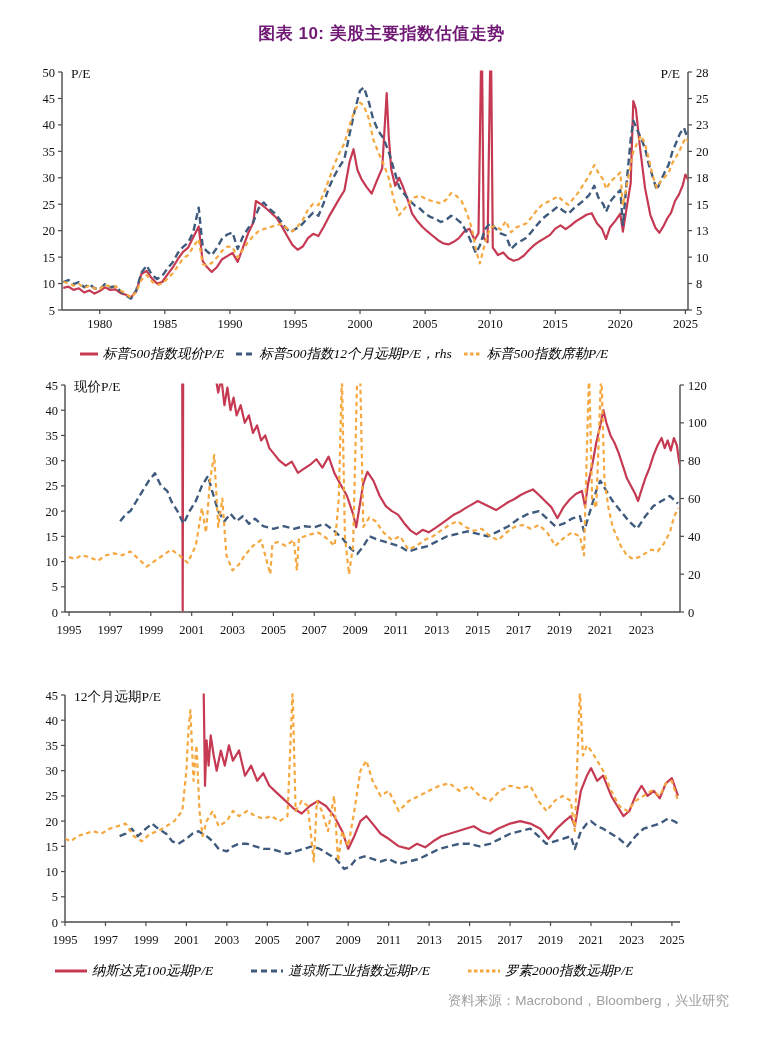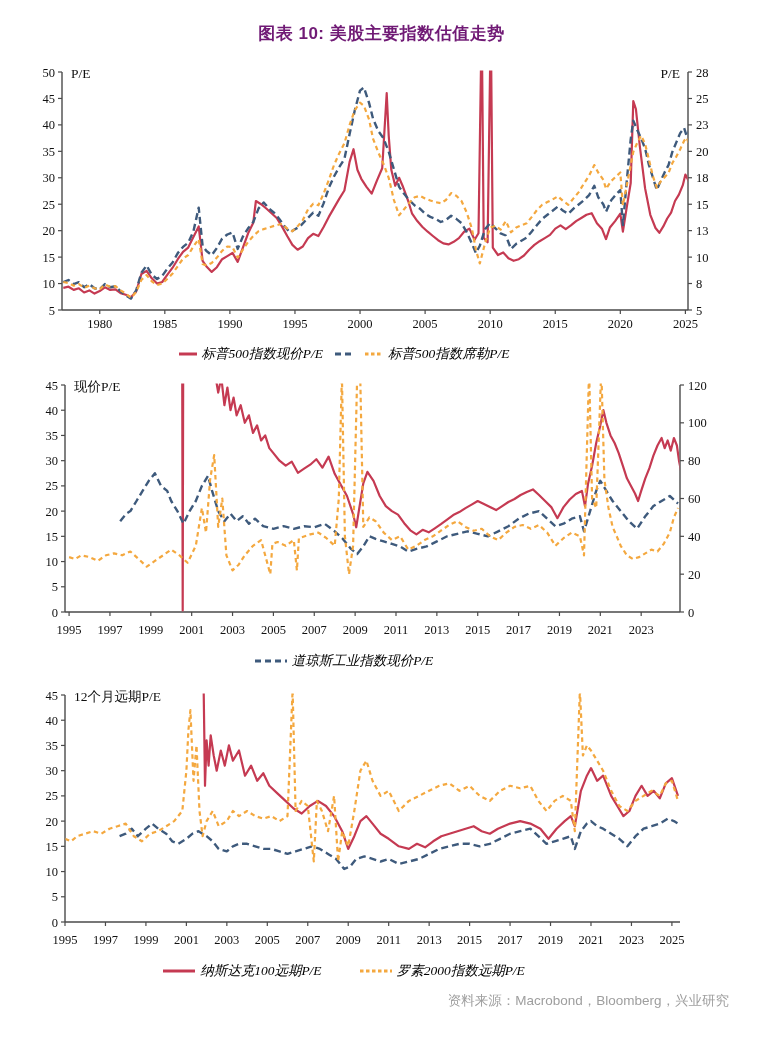--- a/index.html
+++ b/index.html
@@ -100,20 +100,21 @@
       <span class="legend-item">
         <svg width="18" height="10">
           <line x1="0" y1="5" x2="18" y2="5" stroke="#c53a52" stroke-width="3"></line>
         </svg>
         <span class="legend-label">标普500指数现价P/E</span>
       </span>
       <span class="legend-item">
         <svg width="18" height="10">
           <line x1="0" y1="5" x2="18" y2="5" stroke="#3e5a7c" stroke-width="3" stroke-dasharray="6 4"></line>
         </svg>
+        <span class="legend-label">标普500指数12个月远期P/E，rhs</span>
       </span>
       <span class="legend-item">
         <svg width="18" height="10">
           <line x1="0" y1="5" x2="18" y2="5" stroke="#f4a83f" stroke-width="3" stroke-dasharray="3.5 2.5"></line>
         </svg>
         <span class="legend-label">标普500指数席勒P/E</span>
       </span>
     </div>
 
   <svg class="chart" width="763" height="270" style="top:376px">
@@ -188,26 +189,20 @@
       <line x1="600.3156146179388" y1="236" x2="600.3156146179388" y2="240" stroke="#4a4a4a" stroke-width="1.2"></line>
       <text x="600.3156146179388" y="258" text-anchor="middle" font-size="12.5" fill="#111111" font-family="&quot;Liberation Serif&quot;, serif">2021</text>
       <line x1="641.1794019933538" y1="236" x2="641.1794019933538" y2="240" stroke="#4a4a4a" stroke-width="1.2"></line>
       <text x="641.1794019933538" y="258" text-anchor="middle" font-size="12.5" fill="#111111" font-family="&quot;Liberation Serif&quot;, serif">2023</text>
       <text x="74" y="15" text-anchor="start" font-size="13.5" fill="#111111" font-family="&quot;Liberation Serif&quot;, serif">现价P/E</text>
       <path d="M181.5 -369.3L182.7 234.5L183.9 -369.3L189.6 -318.9L197.8 -243.2L206.0 -142.3L212.1 -56.6L215.2 -1.1L218.2 16.6L221.3 1.4L224.4 29.2L227.4 11.5L230.5 34.2L233.6 21.6L236.6 39.3L240.7 29.2L244.8 46.8L248.9 39.3L253.0 56.9L257.1 49.4L261.1 64.5L265.2 59.4L269.3 72.1L273.4 77.1L279.5 84.7L285.7 89.7L291.8 85.7L297.9 96.8L304.1 92.7L310.2 88.7L316.3 83.2L322.4 91.7L328.6 80.6L334.7 97.8L340.8 108.9L347.0 120.0L353.1 138.1L356.2 151.3L359.2 132.6L363.3 107.4L367.4 95.8L373.5 104.8L379.7 120.0L385.8 130.1L391.9 135.1L398.0 138.6L404.2 147.2L410.3 154.3L416.4 158.3L422.6 153.8L428.7 156.3L434.8 152.3L440.9 148.2L447.1 143.7L453.2 139.1L459.3 136.1L465.5 132.1L471.6 128.6L477.7 125.0L483.9 128.0L490.0 131.1L496.1 134.1L502.2 130.1L508.4 126.0L514.5 123.0L520.6 119.0L526.8 115.9L532.9 113.4L539.0 119.0L545.1 125.0L551.3 131.1L557.4 142.2L563.5 131.1L569.7 123.5L575.8 118.0L581.9 114.9L585.0 130.1L588.1 107.4L592.1 89.7L596.2 67.0L600.3 49.4L603.4 34.2L606.4 46.8L610.5 59.4L614.6 67.0L618.7 77.1L622.8 89.7L626.9 102.3L631.0 109.9L635.0 117.5L638.1 125.0L641.2 114.9L645.3 102.3L649.4 92.2L653.4 79.6L657.5 69.5L661.6 62.0L664.7 72.1L667.7 64.5L670.8 74.6L673.9 62.0L676.9 69.5L679.0 84.7L681.0 94.8" fill="none" stroke="#c53a52" stroke-width="2.2" stroke-linejoin="round" stroke-dasharray="none" clip-path="url(#chart2-clip)"></path>
       <path d="M120.2 145.2L126.3 137.6L130.4 135.1L136.5 125.0L142.6 114.9L148.8 104.8L154.9 97.3L161.0 109.9L167.2 114.9L171.2 125.0L177.4 135.1L183.5 147.7L189.6 135.1L195.8 125.0L201.9 109.9L208.0 99.8L212.1 114.9L218.2 135.1L224.4 145.2L230.5 137.6L236.6 145.2L242.8 140.2L248.9 147.7L255.0 142.7L263.2 150.2L273.4 152.8L283.6 150.2L293.8 152.8L304.1 150.2L314.3 151.3L324.5 147.7L334.7 155.3L342.9 162.9L351.0 172.9L357.2 178.0L363.3 170.4L369.4 160.3L375.6 162.9L383.7 165.4L391.9 167.9L400.1 170.4L408.3 175.5L416.4 172.9L426.6 170.4L436.9 165.4L447.1 160.3L457.3 157.8L467.5 155.3L477.7 157.8L487.9 160.3L498.2 155.3L508.4 150.2L518.6 142.7L528.8 137.6L539.0 135.1L547.2 142.7L555.4 150.2L563.5 147.7L571.7 142.7L579.9 140.2L584.0 155.3L590.1 135.1L596.2 114.9L600.3 104.8L606.4 114.9L612.6 125.0L620.7 135.1L628.9 145.2L637.1 152.8L645.3 140.2L653.4 130.1L661.6 125.0L669.8 120.0L678.0 127.5" fill="none" stroke="#3e5a7c" stroke-width="2.4" stroke-linejoin="round" stroke-dasharray="7 4" clip-path="url(#chart2-clip)"></path>
       <path d="M69.1 181.1L75.2 183.0L81.3 179.3L89.5 181.1L97.7 184.9L105.9 179.3L114.0 177.4L122.2 179.3L130.4 175.5L138.6 183.0L146.7 190.6L154.9 184.9L163.1 179.3L171.2 173.6L179.4 179.3L187.6 186.8L195.8 169.8L201.9 132.0L206.0 156.6L210.1 103.6L214.2 79.0L218.2 150.9L222.3 122.5L226.4 179.3L232.5 194.4L238.7 188.7L244.8 179.3L253.0 169.8L261.1 164.1L270.3 198.2L272.4 167.9L277.5 166.0L285.7 169.8L293.8 164.1L296.9 194.4L298.9 162.2L310.2 158.4L318.4 156.6L326.5 162.2L334.7 169.8L338.8 122.5L341.9 -0.5L344.9 160.3L349.0 198.2L353.1 169.8L357.2 -0.5L360.2 -0.5L363.3 150.9L369.4 141.4L375.6 145.2L383.7 156.6L391.9 164.1L400.1 160.3L408.3 173.6L416.4 169.8L424.6 164.1L432.8 160.3L440.9 154.7L449.1 149.0L457.3 145.2L465.5 150.9L473.6 154.7L481.8 152.8L490.0 160.3L498.2 164.1L506.3 156.6L514.5 150.9L522.7 149.0L530.8 152.8L539.0 149.0L547.2 156.6L555.4 169.8L563.5 162.2L571.7 156.6L579.9 160.3L584.0 179.3L589.1 -6.1L592.1 122.5L596.2 132.0L601.3 -6.1L604.4 103.6L608.5 132.0L612.6 150.9L616.7 160.3L620.7 169.8L626.9 179.3L633.0 183.0L639.1 181.1L645.3 177.4L651.4 173.6L657.5 175.5L663.7 167.9L669.8 156.6L673.9 141.4L678.0 132.0" fill="none" stroke="#f4a83f" stroke-width="2.2" stroke-linejoin="round" stroke-dasharray="4.5 3.5" clip-path="url(#chart2-clip)"></path>
     </svg>
   <div class="legend" style="top:650px;height:22px">
-      <span class="legend-item">
-        <svg width="32" height="10">
-          <line x1="0" y1="5" x2="32" y2="5" stroke="#3e5a7c" stroke-width="3" stroke-dasharray="6 4"></line>
-        </svg>
-        <span class="legend-label">道琼斯工业指数现价P/E</span>
-      </span>
     </div>
 
   <svg class="chart" width="763" height="270" style="top:686px">
       <defs>
         <clipPath id="chart3-clip">
           <rect x="65.5" y="7.5" width="614" height="228.5"></rect>
         </clipPath>
       </defs>
       <line x1="65" y1="9" x2="65" y2="236" stroke="#4a4a4a" stroke-width="1.4"></line>
       <line x1="65" y1="236" x2="680" y2="236" stroke="#4a4a4a" stroke-width="1.4"></line>
@@ -270,20 +265,26 @@
     </svg>
   <div class="legend" style="top:960px;height:22px">
       <span class="legend-item">
         <svg width="32" height="10">
           <line x1="0" y1="5" x2="32" y2="5" stroke="#c53a52" stroke-width="3"></line>
         </svg>
         <span class="legend-label">纳斯达克100远期P/E</span>
       </span>
       <span class="legend-item">
         <svg width="32" height="10">
+          <line x1="0" y1="5" x2="32" y2="5" stroke="#3e5a7c" stroke-width="3" stroke-dasharray="6 4"></line>
+        </svg>
+        <span class="legend-label">道琼斯工业指数远期P/E</span>
+      </span>
+      <span class="legend-item">
+        <svg width="32" height="10">
           <line x1="0" y1="5" x2="32" y2="5" stroke="#f4a83f" stroke-width="3" stroke-dasharray="3.5 2.5"></line>
         </svg>
         <span class="legend-label">罗素2000指数远期P/E</span>
       </span>
     </div>
 
   <div class="source" style="top: 992px; color: rgb(158, 158, 158); margin-left: 12px;">资料来源：Macrobond，Bloomberg，兴业研究</div>
 </div>
 
 </body></html>

